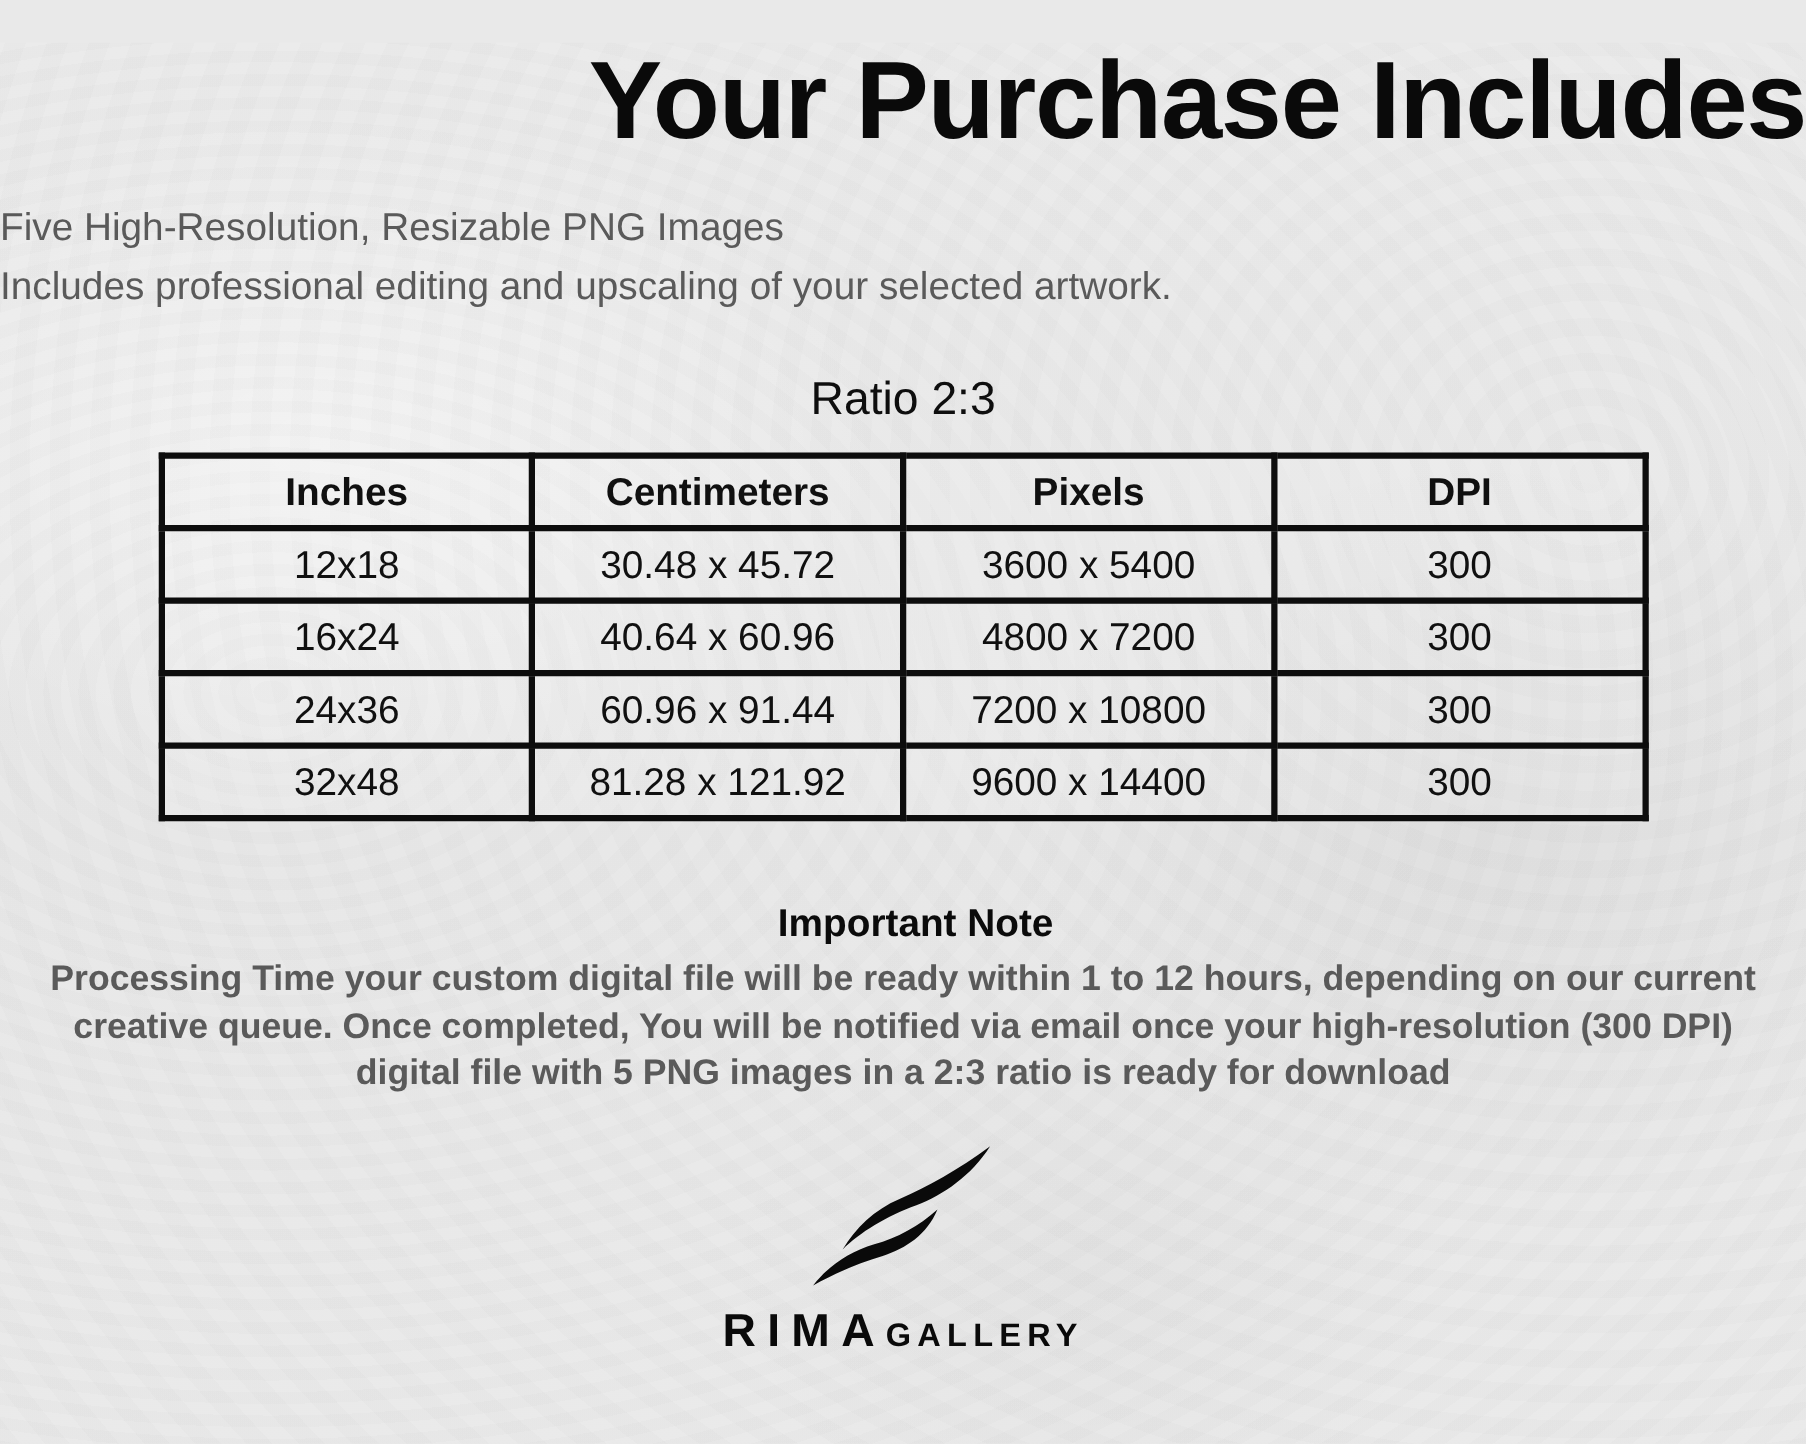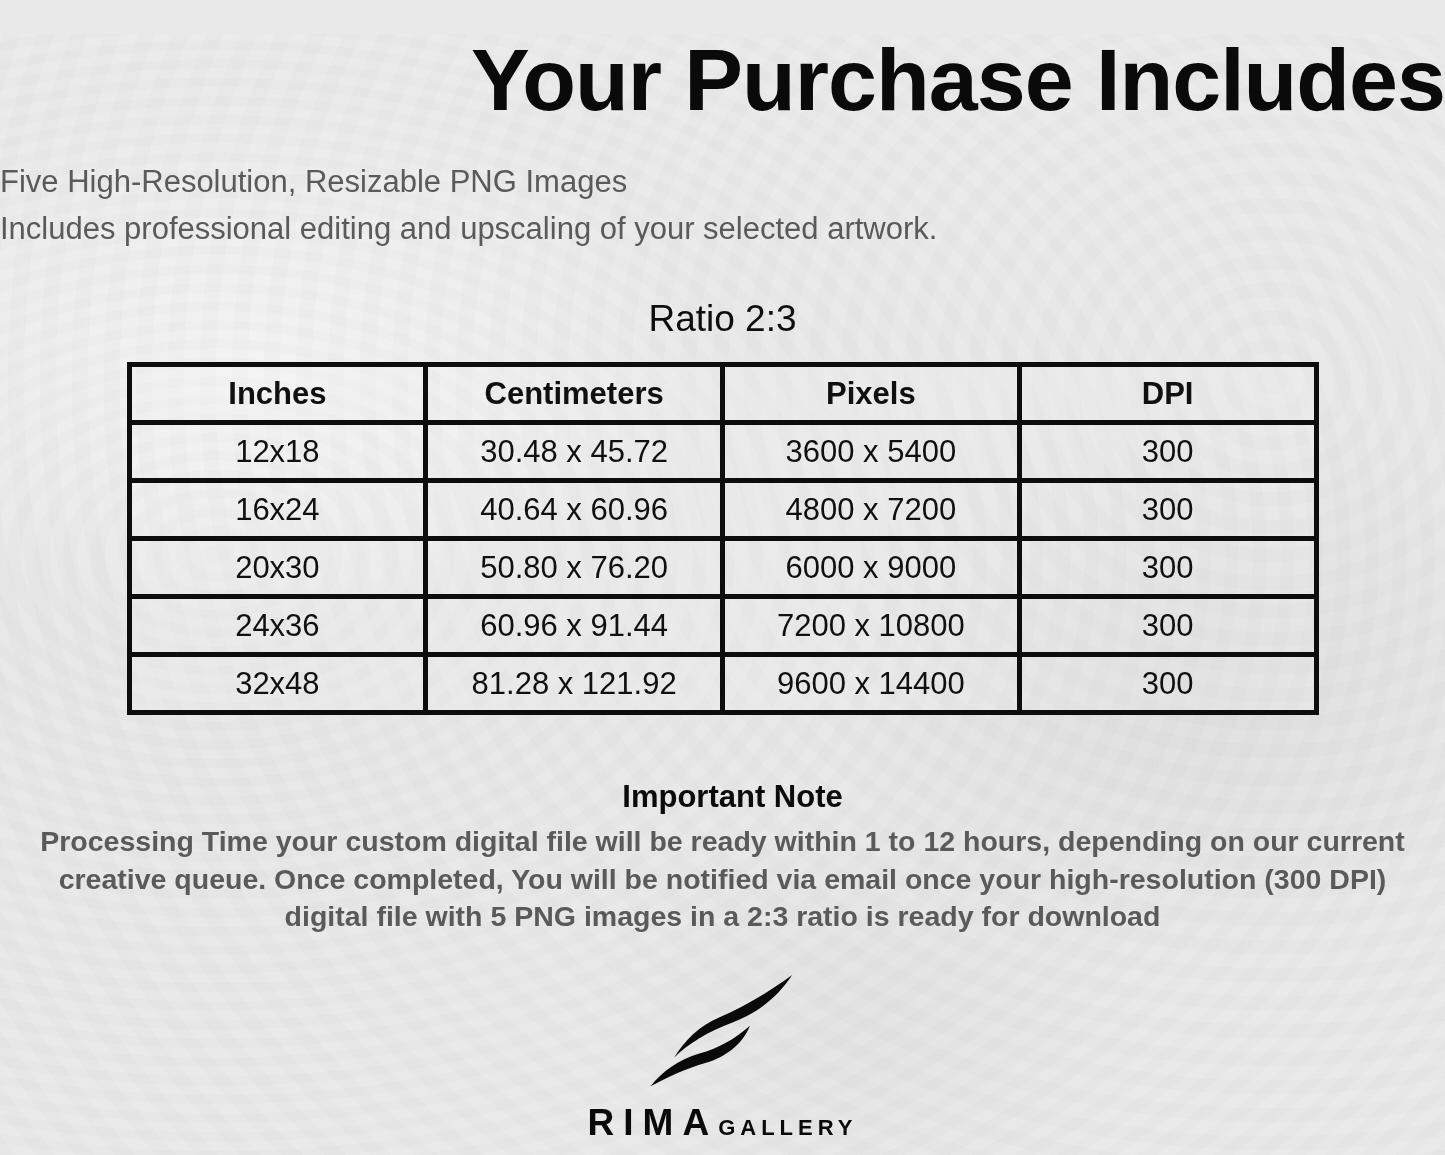--- a/index.html
+++ b/index.html
@@ -111,21 +111,21 @@
     align-items: baseline;
     color: #0a0a0a;
     white-space: nowrap;
   }
   .brand-name {
     font-size: 37px;
     font-weight: 700;
     letter-spacing: 9px;
   }
   .brand-suffix {
-    font-size: 22px;
+    font-size: 26px;
     font-weight: 700;
     letter-spacing: 5px;
   }
 </style>
 </head>
 <body>
 
 <div class="page">
   <div class="content">
 
@@ -151,26 +151,20 @@
           <tr>
             <td>12x18</td>
             <td>30.48 x 45.72</td>
             <td>3600 x 5400</td>
             <td>300</td>
           </tr>
           <tr>
             <td>16x24</td>
             <td>40.64 x 60.96</td>
             <td>4800 x 7200</td>
-            <td>300</td>
-          </tr>
-          <tr>
-            <td>20x30</td>
-            <td>50.80 x 76.20</td>
-            <td>6000 x 9000</td>
             <td>300</td>
           </tr>
           <tr>
             <td>24x36</td>
             <td>60.96 x 91.44</td>
             <td>7200 x 10800</td>
             <td>300</td>
           </tr>
           <tr>
             <td>32x48</td>

